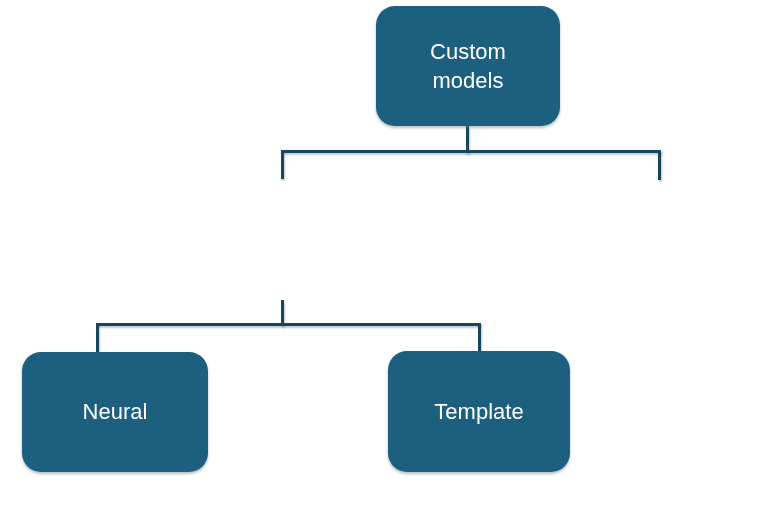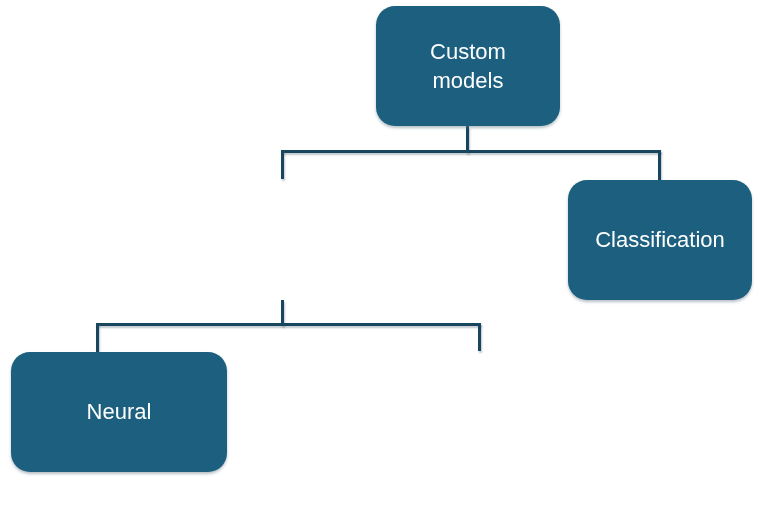--- a/index.html
+++ b/index.html
@@ -32,21 +32,21 @@
     font-weight: 400;
     line-height: 1.32;
     box-shadow: 0 2px 3px rgba(96, 117, 130, 0.45);
   }
   .label { display: inline-block; }
   .label--narrow { max-width: 120px; }
 
   .n-root           { left: 376px; top: 6px;   width: 184px; height: 120px; }
   .n-extraction     { left: 191px; top: 179px; width: 183px; height: 121px; }
   .n-classification { left: 568px; top: 180px; width: 184px; height: 120px; }
-  .n-neural         { left: 11px;   top: 352px; width: 216px; height: 120px; }
+  .n-neural         { left: 22px;   top: 352px; width: 186px; height: 120px; }
   .n-template       { left: 388px; top: 351px; width: 182px; height: 121px; }
 
   .line {
     position: absolute;
     background: var(--line);
     box-shadow: 1px 2px 2px rgba(96, 117, 130, 0.4);
   }
   .l-root-down        { left: 466px; top: 126px; width: 3px;   height: 27px; }
   .l-level1-h         { left: 281px; top: 150px; width: 380px; height: 3px;  }
   .l-extraction-up    { left: 281px; top: 150px; width: 3px;   height: 29px; }
@@ -69,22 +69,22 @@
   <div class="line l-extraction-down"></div>
   <div class="line l-level2-h"></div>
   <div class="line l-neural-up"></div>
   <div class="line l-template-up"></div>
 
   <div class="node n-root">
     <span class="label label--narrow">Custom models</span>
   </div>
 
 
-  <div class="node n-classification">
-    <span class="label">Classification</span>
-  </div>
 
   <div class="node n-neural">
     <span class="label">Neural</span>
   </div>
 
+  <div class="node n-template">
+    <span class="label">Template</span>
+  </div>
 
 </div>
 
 </body></html>

